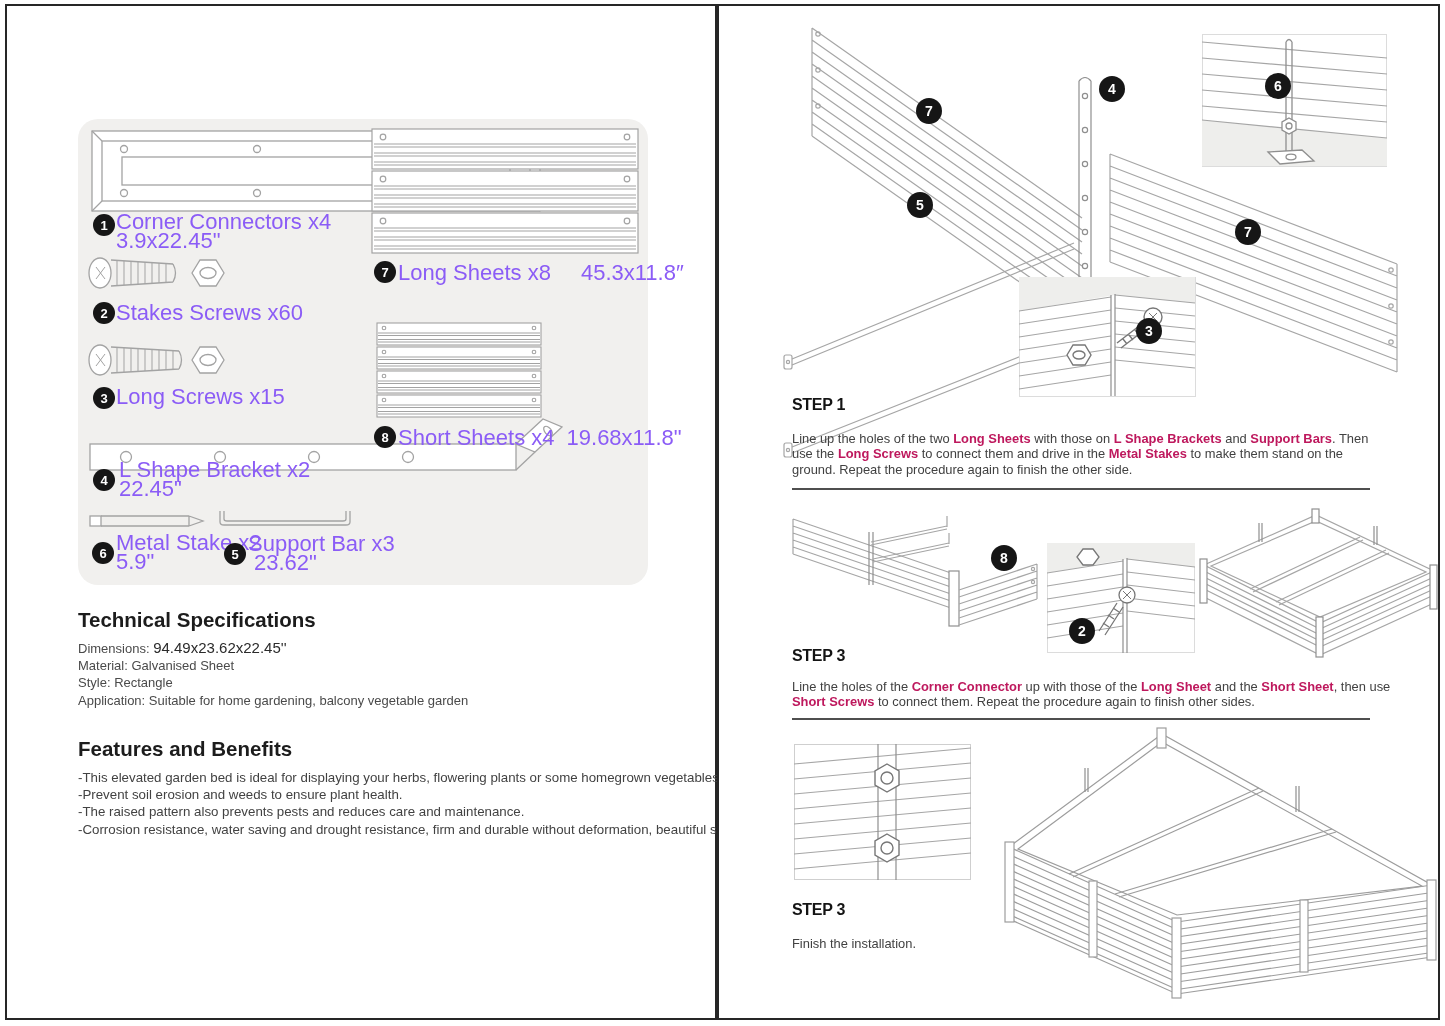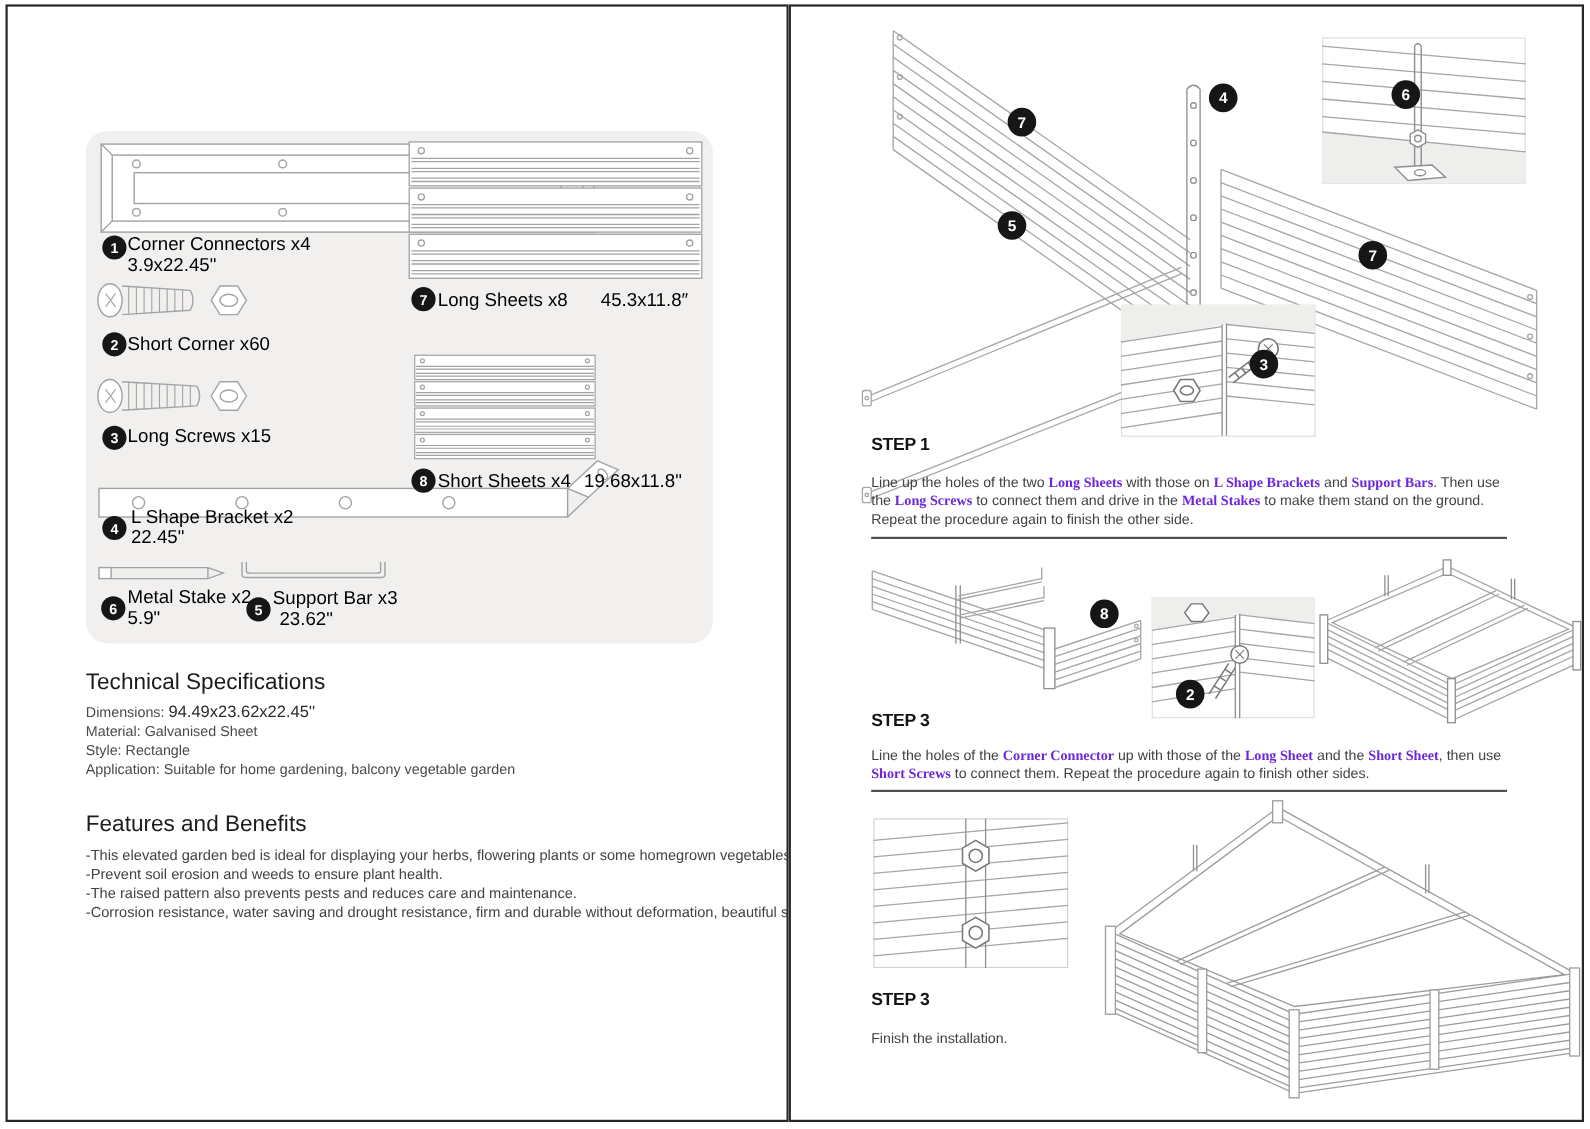--- a/index.html
+++ b/index.html
@@ -6,30 +6,30 @@
   body{width:1445px;height:1026px;position:relative;font-family:"Liberation Sans","DejaVu Sans",sans-serif;color:#3f3f3f;}
   .panel{position:absolute;border:2px solid #262626;background:#fff;box-sizing:border-box;}
   #left-panel{left:5px;top:4px;width:712px;height:1016px;}
   #right-panel{left:717px;top:4px;width:723px;height:1016px;}
   .abs{position:absolute;}
   .page-title{left:0;right:0;top:62px;text-align:center;font-size:27px;font-weight:700;color:#141414;letter-spacing:.5px;padding-left:28px;}
   .pkg-box{left:71px;top:113px;width:570px;height:466px;background:#f1f0ee;border-radius:20px;}
   .bdg{position:absolute;background:#161616;color:#fff;border-radius:50%;display:flex;align-items:center;justify-content:center;font-weight:700;line-height:1;}
   .bdg-s{width:22px;height:22px;font-size:13px;}
   .bdg-l{width:26px;height:26px;font-size:14px;}
-  .item-label{font-size:17px;line-height:19px;color:#000000;white-space:nowrap;}
+  .item-label{font-size:22px;line-height:19px;color:#8b5cf6;white-space:nowrap;}
   .dim7{margin-left:30px;}
   .dim8{margin-left:12px;}
-  .sec-h{font-size:20.5px;font-weight:400;color:#1c1c1c;}
+  .sec-h{font-size:20.5px;font-weight:700;color:#1c1c1c;}
   .spec-line{font-size:13px;line-height:17.2px;color:#4a4a4a;white-space:nowrap;}
   .spec-big{font-size:15px;color:#2b2b2b;}
   .feat-line{font-size:13.3px;line-height:17.2px;color:#424242;white-space:nowrap;}
   .step-h{font-size:16px;font-weight:700;color:#141414;letter-spacing:-.3px;}
   .step-body{font-size:12.9px;line-height:15.3px;color:#414141;}
-  .step-body b{color:#6d28d9;font-family:Liberation Serif, serif;}
+  .step-body b{color:#be185d;}
   .rule{border-top:2px solid #4f4f4f;height:0;}
   svg{display:block;overflow:visible;}
 </style>
 </head>
 <body>
 
 <div id="left-panel" class="panel">
 
 
   <div class="abs pkg-box">
@@ -61,21 +61,21 @@
         <ellipse cx="14" cy="21" rx="11" ry="15"></ellipse>
         <path d="M10,15 L19,27 M19,15 L10,27" fill="none" stroke-width="1"></path>
         <path d="M25,8 L87,12 M25,34 L87,30 M87,12 Q92,21 87,30" fill="none"></path>
         <path d="M31,9 V33 M38,9 V33 M45,9 V33 M52,10 V32 M59,10 V32 M66,10 V32 M73,11 V31 M80,11 V31" fill="none" stroke-width="1"></path>
         <polygon points="106,21 114,8 130,8 138,21 130,34 114,34"></polygon>
         <ellipse cx="122" cy="21" rx="8" ry="5.5" fill="none"></ellipse>
       </g>
     </svg>
     <div class="bdg bdg-s" style="left:15px;top:183px">2</div>
     <div class="abs item-label" style="left:38px;top:184px">
-      <div>Short Corner x60</div>
+      <div>Stakes Screws x60</div>
     </div>
 
     <svg class="abs" style="left:8px;top:220px" width="150" height="42" viewBox="0 0 150 42">
       <g fill="#fff" stroke="#a3a3a3" stroke-width="1.3">
         <ellipse cx="14" cy="21" rx="11" ry="15"></ellipse>
         <path d="M10,15 L19,27 M19,15 L10,27" fill="none" stroke-width="1"></path>
         <path d="M25,8 L93,12 M25,34 L93,30 M93,12 Q98,21 93,30" fill="none"></path>
         <path d="M31,9 V33 M38,9 V33 M45,9 V33 M52,10 V32 M59,10 V32 M66,10 V32 M73,11 V31 M80,11 V31 M87,11 V31" fill="none" stroke-width="1"></path>
         <polygon points="106,21 114,8 130,8 138,21 130,34 114,34"></polygon>
         <ellipse cx="122" cy="21" rx="8" ry="5.5" fill="none"></ellipse>

